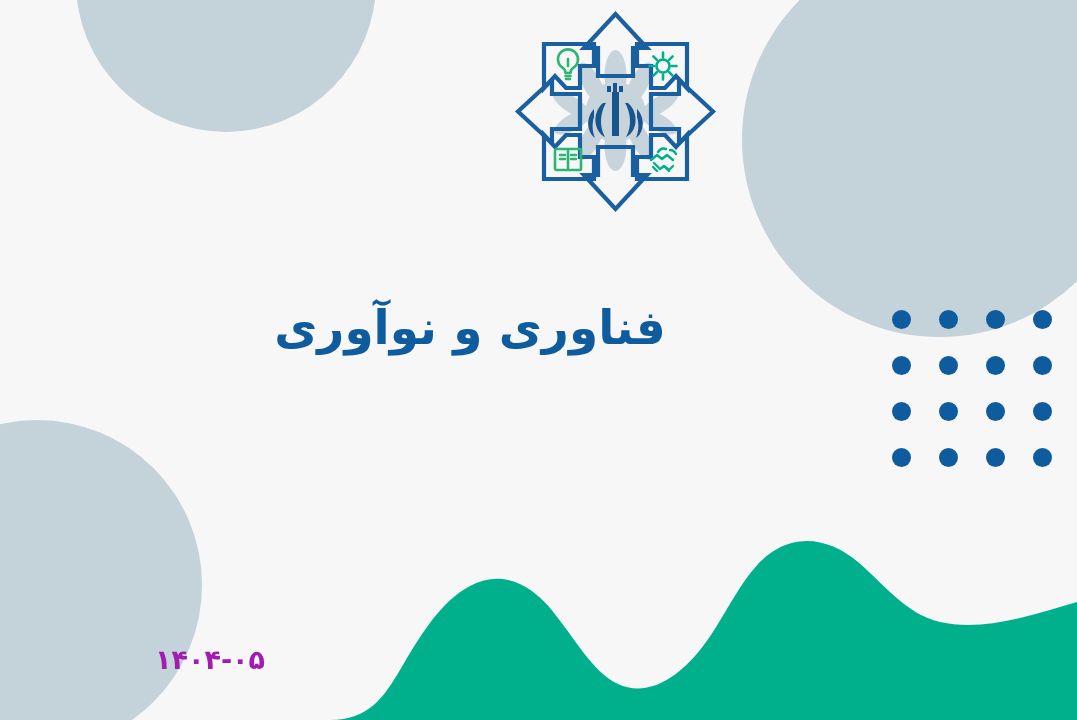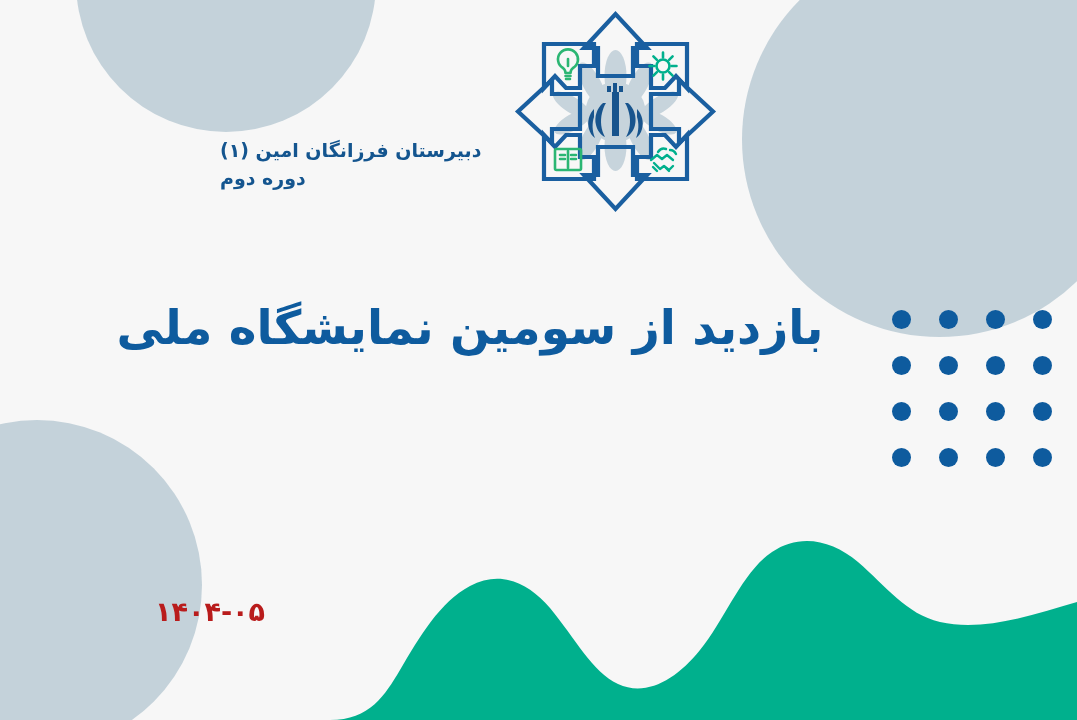--- a/index.html
+++ b/index.html
@@ -91,22 +91,22 @@
     font-size: 47px;
     font-weight: bold;
     line-height: 1.55;
   }
   #title-block .tline { display: block; }
 
   
   #issue-code {
     position: absolute;
     left: 155px;
-    top: 596px;
-    color: #b91c1c;
+    top: 644px;
+    color: #a21caf;
     font-size: 27px;
     font-weight: bold;
     direction: ltr;
     letter-spacing: 1px;
   }
 </style>
 </head>
 <body>
 
 <div id="poster">
@@ -218,24 +218,20 @@
 
       <g fill="none" stroke="#00b08d" stroke-width="2.4" stroke-linecap="round" stroke-linejoin="round">
         <path d="M143 156 l6 -5 l5 4 l5 -4 l6 5"></path>
         <path d="M146 159 l6 6 l4 -3 l5 4 l4 -4"></path>
         <path d="M150 148 c2 -3 5 -4 8 -3 M162 146 c3 0 5 2 6 4"></path>
         <path d="M145 163 l4 4 M158 164 l3 3"></path>
       </g>
     </svg>
   </div>
 
-  <div id="school-name">
-    <span class="ln">دبیرستان فرزانگان امین (۱)</span>
-    <span class="ln">دوره دوم</span>
+
+  <div id="title-block">
+    <span class="tline">فناوری و نوآوری</span>
   </div>
 
-  <div id="title-block">
-    <span class="tline">بازدید از سومین نمایشگاه ملی</span>
-  </div>
-
   <div id="issue-code">۱۴۰۴-۰۵</div>
 
 </div>
 
 </body></html>

